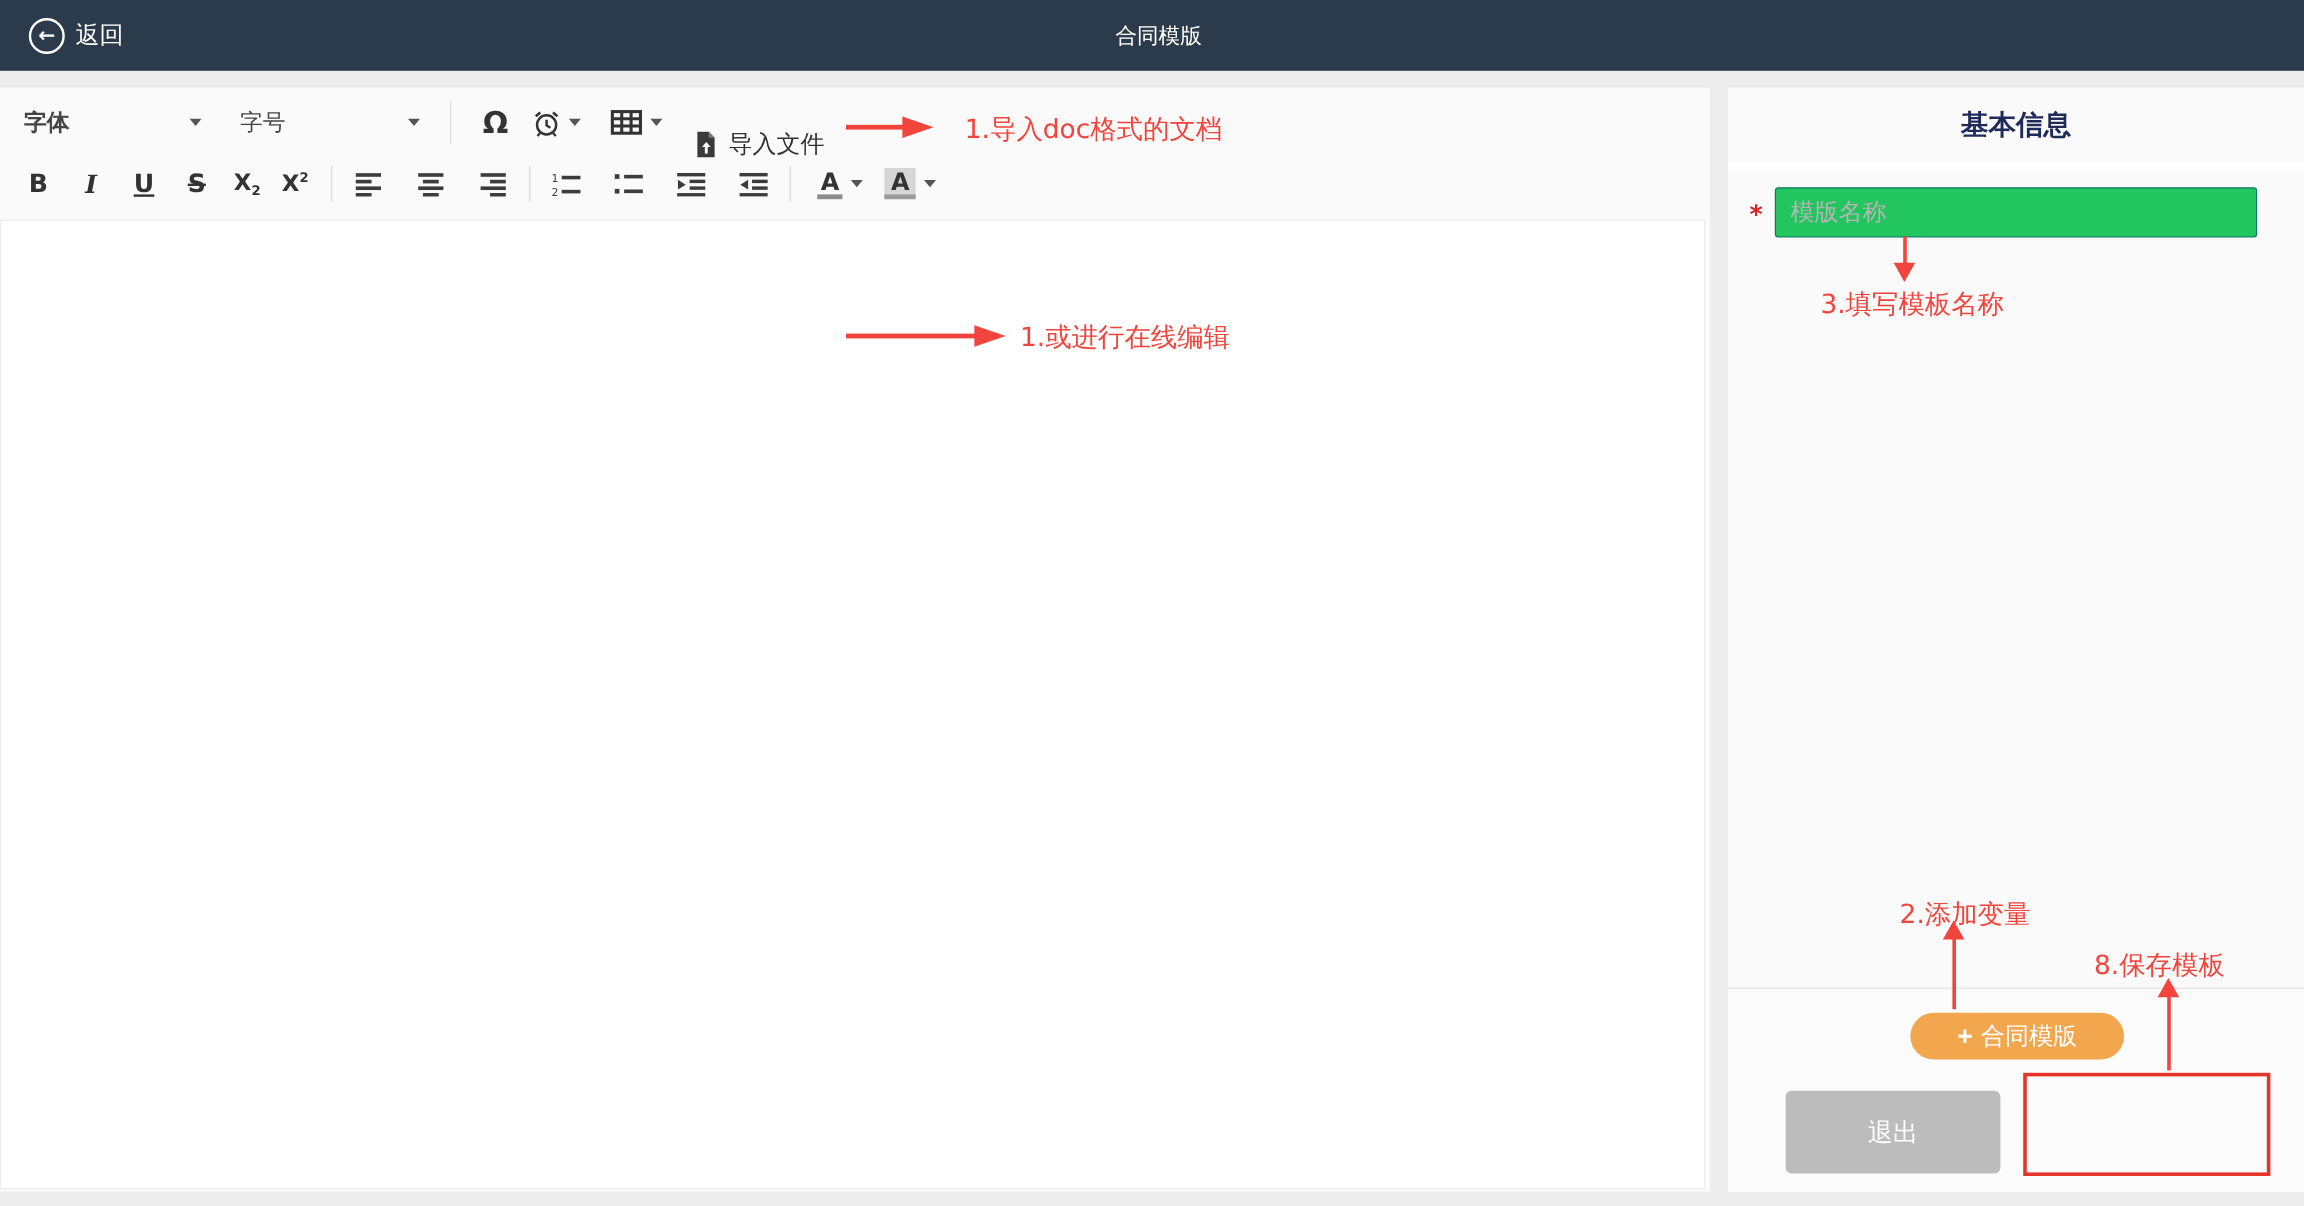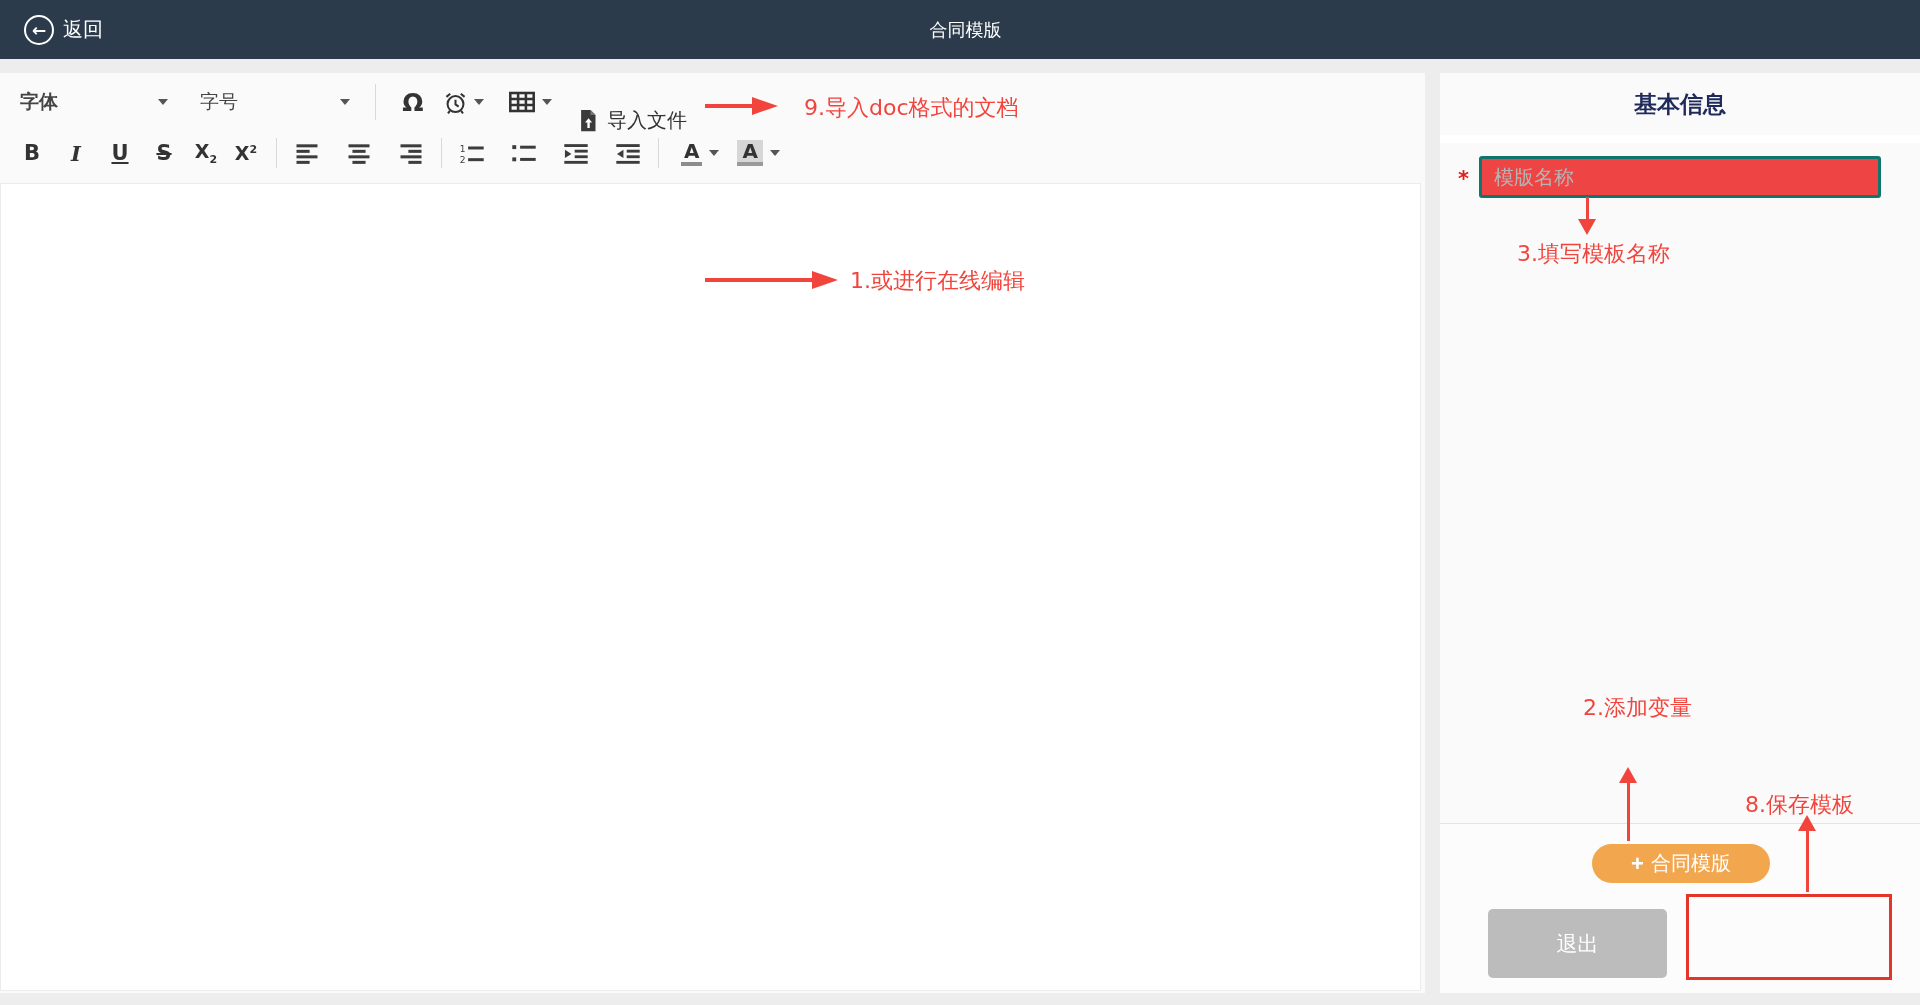--- a/index.html
+++ b/index.html
@@ -52,21 +52,21 @@
   
   .editor-content{position:absolute; left:0; top:110px; width:1421px; bottom:2px;
     background:#fff; border:1px solid #ececec; cursor:text;}
   
   .info-header{height:62px; display:flex; align-items:center; justify-content:center;}
   .info-title{font-size:23px; font-weight:bold; color:var(--navy);}
   .info-sep{height:8px; background:#fff;}
   .form-row{position:relative; margin-top:13px; height:44px;}
   .req-star{position:absolute; left:18px; top:11px; color:#e02020; font-size:21px; font-weight:bold;}
   .name-input{position:absolute; left:39px; top:0; width:402px; height:42px;
-    border:3px solid #0f766e; border-radius:3px; background:#ef4444; font-size:20px;
+    border:1px solid #0f766e; border-radius:3px; background:#22c55e; font-size:20px;
     padding:0 12px; color:#333; outline:none;}
   .name-input::placeholder{color:#b5b5b5;}
   .info-footer{position:absolute; left:0; bottom:0; width:480px; height:170px;
     background:#fcfcfc; border-top:1px solid #e3e3e3;}
   .add-var-btn{position:absolute; left:152px; top:20px; width:178px; height:39px;
     background:var(--orange); border:none; border-radius:20px; color:#fff; font-size:20px;
     display:flex; align-items:center; justify-content:center; gap:7px; cursor:pointer;}
   .add-var-plus{font-size:22px; font-weight:bold; line-height:1;}
   .exit-btn{position:absolute; left:48px; top:85px; width:179px; height:69px;
     background:var(--graybtn); border:none; border-radius:5px; color:#fff; font-size:21px; cursor:pointer;}
@@ -258,35 +258,35 @@
     </button>
     <div class="red-box"></div>
     <button class="exit-btn">退出</button>
   </div>
 </div>
 
 <div class="harrow" style="left:705px; top:97px; width:73px;">
   <span class="shaft"></span>
     <span class="head"></span>
 </div>
-<div class="anno" style="left:804px; top:93px;">9.导入doc格式的文档</div>
+<div class="anno" style="left:804px; top:93px;">1.导入doc格式的文档</div>
 
 <div class="harrow" style="left:705px; top:271px; width:133px;">
   <span class="shaft"></span>
     <span class="head"></span>
 </div>
 <div class="anno" style="left:850px; top:266px;">1.或进行在线编辑</div>
 
 <div class="varrow down" style="left:1578px; top:197px; height:38px;">
   <span class="shaft"></span>
     <span class="head"></span>
 </div>
 <div class="anno" style="left:1517px; top:239px;">3.填写模板名称</div>
 
-<div class="anno" style="left:1583px; top:693px;">2.添加变量</div>
+<div class="anno" style="left:1583px; top:747px;">2.添加变量</div>
 <div class="varrow up" style="left:1619px; top:767px; height:74px;">
   <span class="shaft"></span>
     <span class="head"></span>
 </div>
 
 <div class="anno" style="left:1745px; top:790px;">8.保存模板</div>
 <div class="varrow up" style="left:1798px; top:815px; height:77px;">
   <span class="shaft"></span>
     <span class="head"></span>
 </div>

